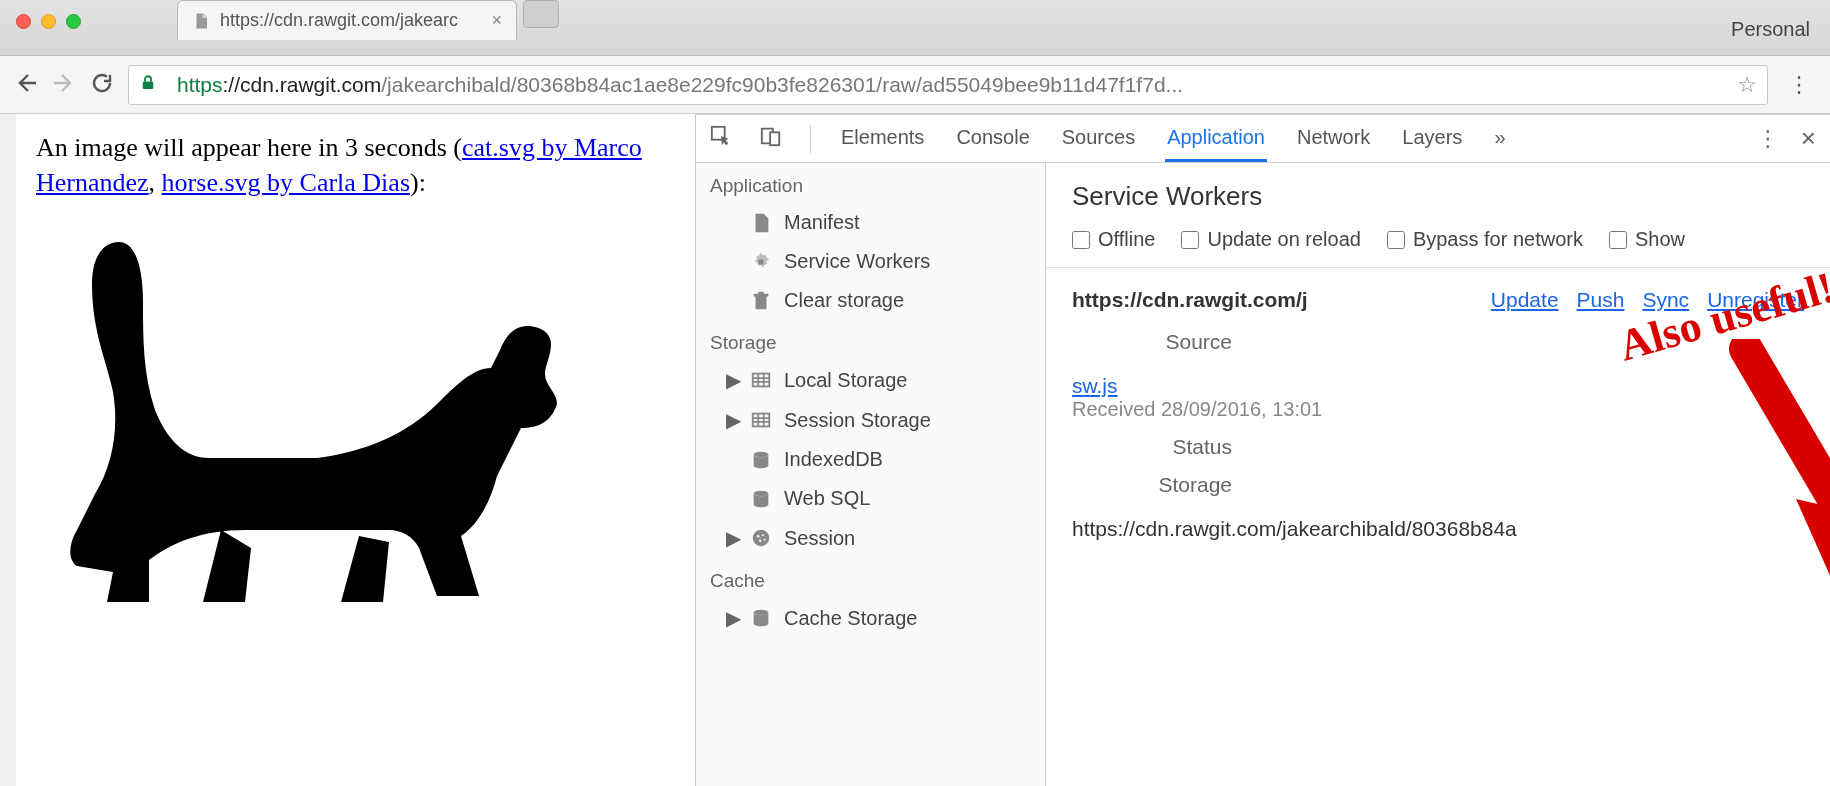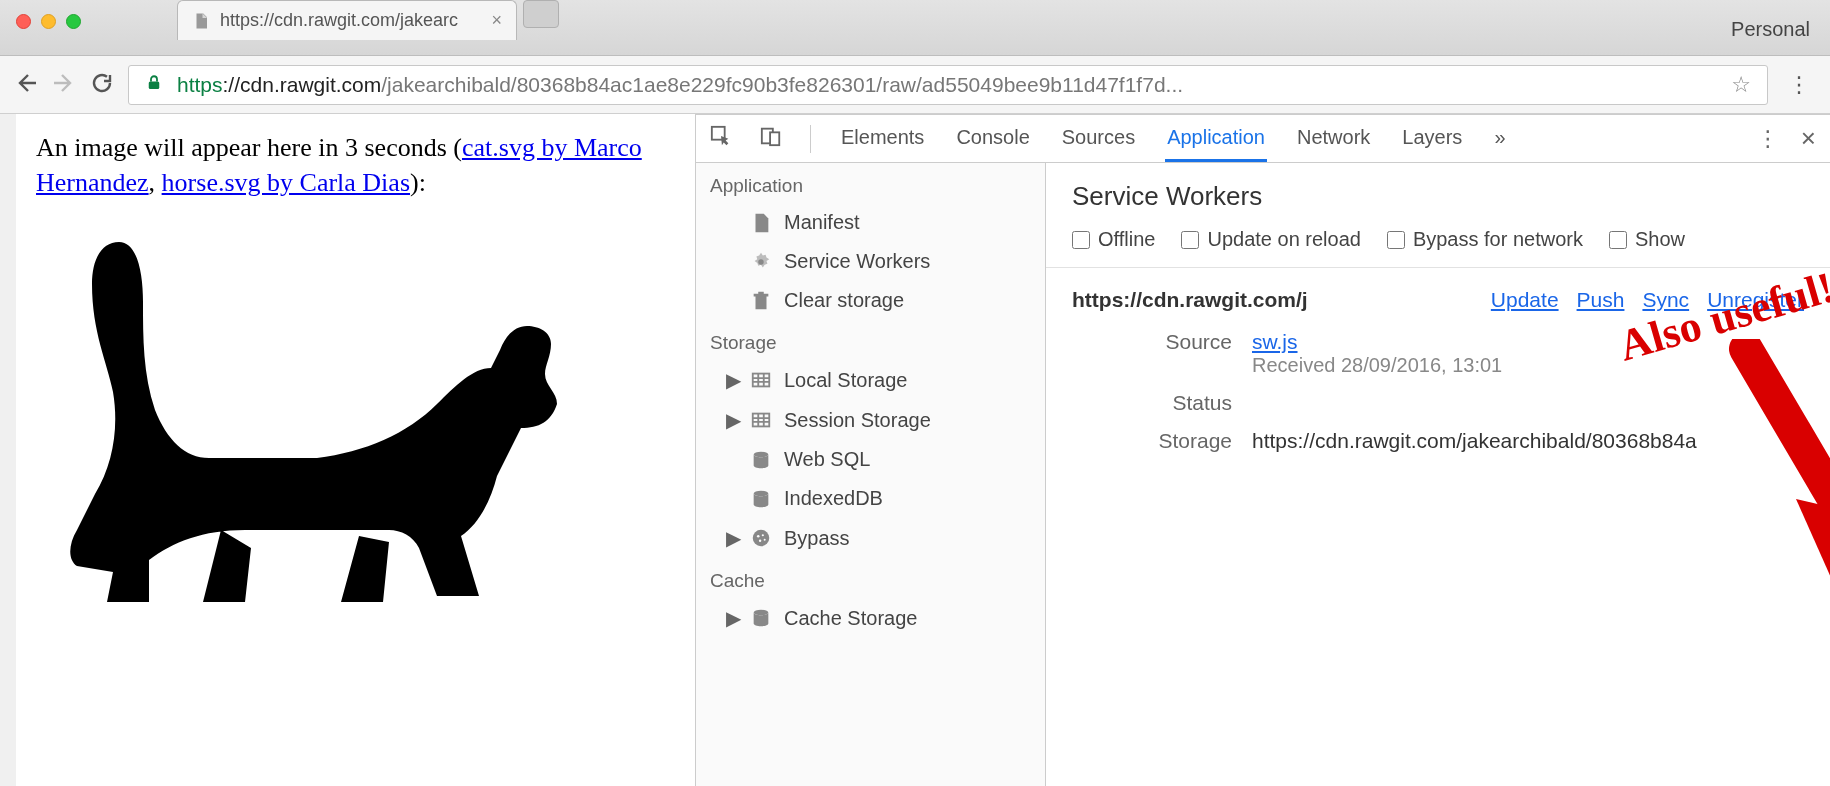--- a/index.html
+++ b/index.html
@@ -16,21 +16,21 @@
 .tab { height: 40px; background: #f5f5f5; border: 1px solid #b8b8b8; border-bottom: none; border-radius: 6px 6px 0 0; display: flex; align-items: center; padding: 0 14px; gap: 10px; min-width: 340px; font-size: 18px; color: #555; }
 .tab .favicon { width: 18px; height: 18px; }
 .tab .tab-close { font-size: 18px; color: #888; cursor: pointer; margin-left: auto; }
 .tab-new { width: 36px; height: 28px; background: #cfcfcf; border: 1px solid #b0b0b0; border-radius: 4px; margin-left: 6px; margin-bottom: 4px; }
 .personal { position: absolute; right: 20px; top: 18px; font-size: 20px; color: #444; }
 
 
 .toolbar { height: 58px; background: #f5f5f5; border-bottom: 1px solid #cfcfcf; display: flex; align-items: center; padding: 0 14px; gap: 14px; }
 .nav-btn svg { width: 24px; height: 24px; }
 .nav-btn.disabled { opacity: .35; }
-.addr { flex: 1; height: 40px; border: 1px solid #c8c8c8; border-radius: 3px; background: #fff; display: flex; align-items: center; padding: 0 16px; gap: 14px; font-size: 21px; font-family: Arial, sans-serif; overflow: hidden; }
+.addr { flex: 1; height: 40px; border: 1px solid #c8c8c8; border-radius: 3px; background: #fff; display: flex; align-items: center; padding: 0 10px; gap: 20px; font-size: 21px; font-family: Arial, sans-serif; overflow: hidden; }
 .lock svg { width: 18px; height: 18px; }
 .url { white-space: nowrap; color: #777; }
 .url .scheme { color: #0b8043; }
 .url .host { color: #222; }
 .star { color: #888; font-size: 22px; margin-left: auto; }
 .kebab { font-size: 22px; color: #555; padding: 0 6px; }
 
 
 .content { display: flex; height: calc(786px - 56px - 58px); background: #fff; margin-left: 16px; }
 .page { width: 680px; border-right: 1px solid #ccc; padding: 16px 20px; font-family: "Times New Roman", serif; font-size: 26px; line-height: 1.35; color: #000; }
@@ -58,21 +58,21 @@
 
 .rp { flex: 1; overflow: auto; position: relative; padding: 0; }
 .rp h2 { font-size: 26px; font-weight: 400; color: #333; padding: 18px 26px 10px; }
 .rp-options { display: flex; gap: 26px; padding: 6px 26px 16px; border-bottom: 1px solid #e2e2e2; font-size: 20px; color: #444; }
 .rp-options label { display: flex; align-items: center; gap: 8px; }
 .rp-options input[type=checkbox] { width: 18px; height: 18px; }
 .sw-block { padding: 20px 26px; font-size: 20px; color: #333; }
 .sw-url { font-weight: 700; font-size: 21px; margin-bottom: 18px; display: flex; align-items: center; gap: 2px; }
 .sw-links { margin-left: auto; font-weight: 400; display: flex; gap: 18px; }
 .sw-links a { color: #1a66e8; text-decoration: underline; }
-.sw-row { display: flex; gap: 20px; margin-bottom: 14px; }
+.sw-row { display: flex; gap: 20px; margin-bottom: 14px; flex-direction: column; }
 .sw-row .key { width: 160px; text-align: right; color: #666; font-size: 21px; }
 .sw-row .val { flex: 1; font-size: 21px; }
 .sw-row .val a { color: #1a66e8; text-decoration: underline; }
 .sw-row .muted { color: #888; font-size: 20px; }
 .status-dot { width: 16px; height: 16px; border-radius: 50%; display: inline-block; margin-right: 8px; border: 2px solid; }
 .dot-green { background: #34c759; border-color: #0a8a2c; }
 .dot-orange { background: #ff9500; border-color: #b96b00; }
 
 
 .anno { position: absolute; pointer-events: none; top: 148px; left: 570px; z-index: 50; }
@@ -232,44 +232,44 @@
           <span>Session Storage</span>
         </div>
         <div class="sb-item">
           <span class="arr"></span>
           <span class="sb-icon">
               <svg viewBox="0 0 24 24">
                 <ellipse cx="12" cy="6" rx="8" ry="3" fill="#888"></ellipse>
                 <path fill="#888" d="M4 6v12c0 1.7 3.6 3 8 3s8-1.3 8-3V6c0 1.7-3.6 3-8 3s-8-1.3-8-3z"></path>
               </svg>
             </span>
-          <span>Web SQL</span>
+          <span>IndexedDB</span>
         </div>
         <div class="sb-item">
           <span class="arr"></span>
           <span class="sb-icon">
               <svg viewBox="0 0 24 24">
                 <ellipse cx="12" cy="6" rx="8" ry="3" fill="#888"></ellipse>
                 <path fill="#888" d="M4 6v12c0 1.7 3.6 3 8 3s8-1.3 8-3V6c0 1.7-3.6 3-8 3s-8-1.3-8-3z"></path>
               </svg>
             </span>
-          <span>IndexedDB</span>
+          <span>Web SQL</span>
         </div>
         <div class="sb-item">
           <span class="arr">▶</span>
           <span class="sb-icon">
               <svg viewBox="0 0 24 24">
                 <circle cx="12" cy="12" r="9" fill="#888"></circle>
                 <circle cx="9" cy="10" r="1.4" fill="#fafafa"></circle>
                 <circle cx="14" cy="9" r="1.2" fill="#fafafa"></circle>
                 <circle cx="11" cy="15" r="1.3" fill="#fafafa"></circle>
                 <circle cx="16" cy="14" r="1.1" fill="#fafafa"></circle>
               </svg>
             </span>
-          <span>Bypass</span>
+          <span>Session</span>
         </div>
 
         <div class="sb-group">Cache</div>
         <div class="sb-item">
           <span class="arr">▶</span>
           <span class="sb-icon">
               <svg viewBox="0 0 24 24">
                 <ellipse cx="12" cy="6" rx="8" ry="3" fill="#888"></ellipse>
                 <path fill="#888" d="M4 6v12c0 1.7 3.6 3 8 3s8-1.3 8-3V6c0 1.7-3.6 3-8 3s-8-1.3-8-3z"></path>
               </svg>

